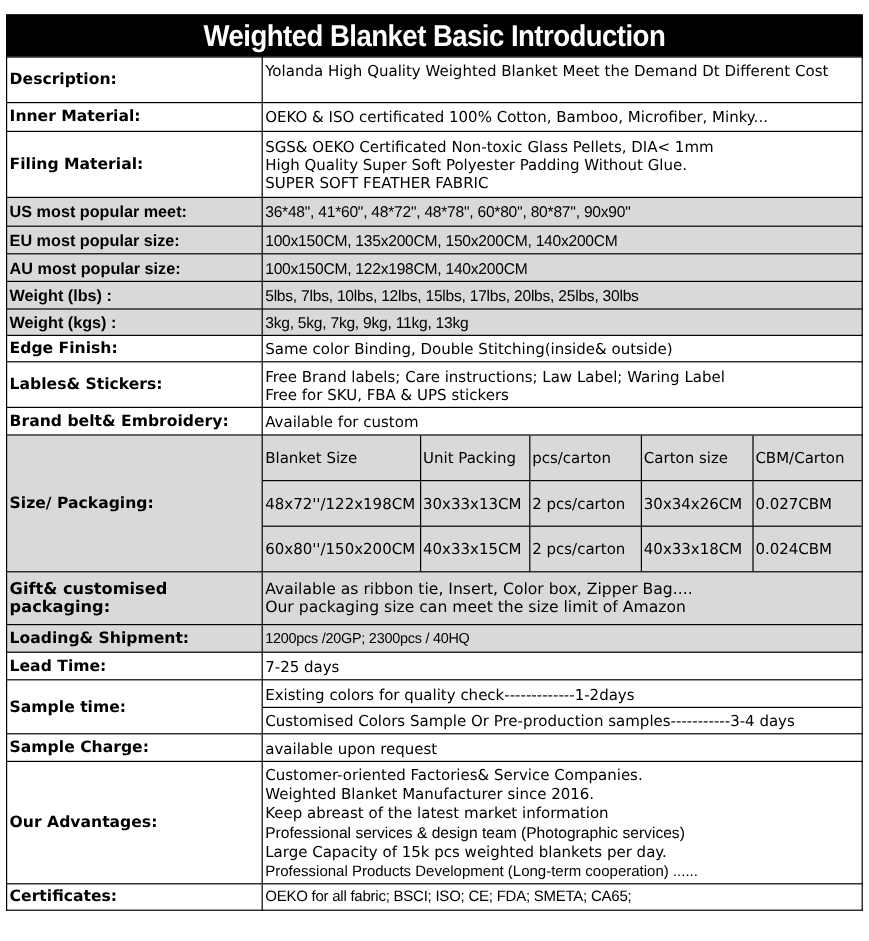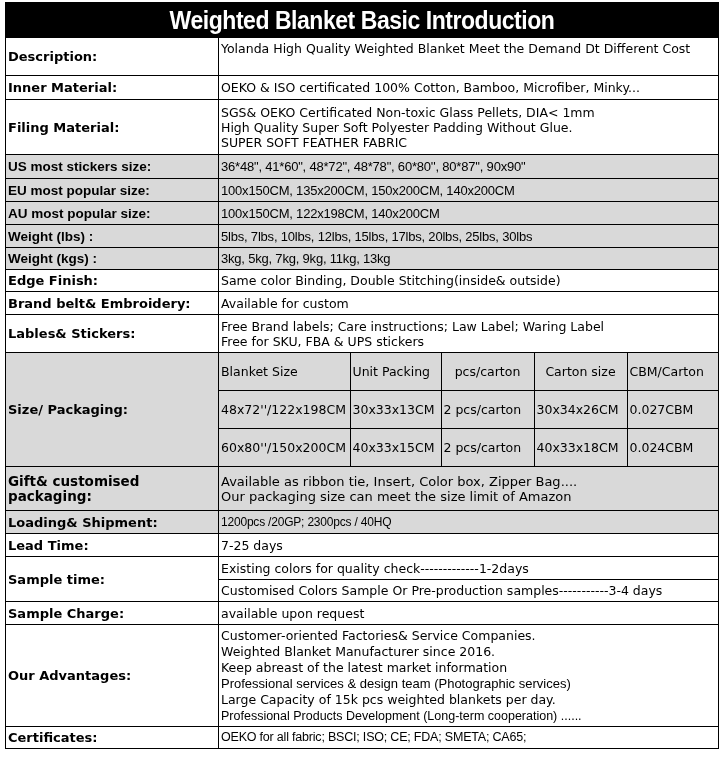--- a/index.html
+++ b/index.html
@@ -1,17 +1,17 @@
 <!DOCTYPE html>
 <html><head>
 <meta charset="utf-8">
 <style>
   html, body { margin:0; padding:0; background:#ffffff; }
   body { width:724px; height:784px; position:relative; overflow:hidden; font-family:"DejaVu Sans", sans-serif; color:#000; }
-  .sheet { position:absolute; left:5px; top:2px; width:714px; }
+  .sheet { position:absolute; left:5px; top:12px; width:714px; }
   .title { height:35px; background:#000; color:#fff; text-align:center; font-family:"Liberation Sans", sans-serif; font-weight:bold; font-size:25px; line-height:35px; letter-spacing:-0.5px; transform:scaleX(0.92); transform-origin:center; }
   .title-wrap { background:#000; height:35px; border:1px solid #000; box-sizing:border-box; overflow:hidden; }
   table { border-collapse:collapse; width:714px; table-layout:fixed; }
   td { border:1.5px solid #000; padding:0 2px; vertical-align:middle; font-size:12.5px; line-height:15px; }
   td.lbl { width:208px; font-weight:bold; font-size:13px;margin-left:20px; }
   td.lbl.arial { font-family:"Liberation Sans", sans-serif; font-size:13.5px; }
   td.val { font-size:12.5px; }
   td.val.arial { font-family:"Liberation Sans", sans-serif; font-size:13px; letter-spacing:-0.2px; }
   tr.gray td { background:#d9d9d9; }
   .inner { width:100%; border-collapse:collapse; table-layout:fixed; }
@@ -40,21 +40,21 @@
     </tr>
     <tr style="height:55px">
       <td class="lbl">Filing Material:</td>
       <td class="val">
         <span class="line">SGS&amp; OEKO Certificated Non-toxic Glass Pellets, DIA&lt; 1mm</span>
         <span class="line">High Quality Super Soft Polyester Padding Without Glue.</span>
         <span class="line">SUPER SOFT FEATHER FABRIC</span>
       </td>
     </tr>
     <tr class="gray" style="height:24px">
-      <td class="lbl arial">US most stickers size:</td>
+      <td class="lbl arial">US most popular meet:</td>
       <td class="val arial">36*48", 41*60", 48*72", 48*78", 60*80'',   80*87'',   90x90"</td>
     </tr>
     <tr class="gray" style="height:23px">
       <td class="lbl arial">EU most popular size:</td>
       <td class="val arial">100x150CM, 135x200CM, 150x200CM,  140x200CM</td>
     </tr>
     <tr class="gray" style="height:23px">
       <td class="lbl arial">AU most popular size:</td>
       <td class="val arial">100x150CM, 122x198CM, 140x200CM</td>
     </tr>
@@ -63,48 +63,48 @@
       <td class="val arial">5lbs, 7lbs, 10lbs, 12lbs, 15lbs, 17lbs, 20lbs, 25lbs, 30lbs</td>
     </tr>
     <tr class="gray" style="height:22px">
       <td class="lbl arial">Weight  (kgs)  :</td>
       <td class="val arial">3kg, 5kg, 7kg, 9kg, 11kg, 13kg</td>
     </tr>
     <tr style="height:22px">
       <td class="lbl">Edge Finish:</td>
       <td class="val">Same color Binding, Double Stitching(inside&amp; outside)</td>
     </tr>
-    <tr style="height:23px">
-      <td class="lbl">Brand belt&amp; Embroidery:</td>
-      <td class="val">Available for custom</td>
-    </tr>
     <tr style="height:38px">
       <td class="lbl">Lables&amp; Stickers:</td>
       <td class="val">
         <span class="line">Free Brand labels; Care instructions; Law Label; Waring Label</span>
         <span class="line">Free for SKU, FBA &amp; UPS stickers</span>
       </td>
+    </tr>
+    <tr style="height:23px">
+      <td class="lbl">Brand belt&amp; Embroidery:</td>
+      <td class="val">Available for custom</td>
     </tr>
     <tr class="gray">
       <td class="lbl">Size/ Packaging:</td>
       <td class="nest">
         <table class="inner">
           <colgroup>
                 <col style="width:131px">
                 <col style="width:91px">
                 <col style="width:93px">
                 <col style="width:93px">
                 <col>
               </colgroup>
           <tbody>
                 <tr style="height:37px">
             <td style="border-top:none;border-left:none">Blanket Size</td>
             <td style="border-top:none">Unit Packing</td>
-            <td style="border-top:none;text-align:center">pcs/carton</td>
-            <td style="border-top:none;text-align:center">Carton size</td>
+            <td style="border-top:none;text-align:left">pcs/carton</td>
+            <td style="border-top:none;text-align:left">Carton size</td>
             <td style="border-top:none;border-right:none">CBM/Carton</td>
           </tr>
           <tr style="height:38px">
             <td style="border-left:none">48x72''/122x198CM</td>
             <td>30x33x13CM</td>
             <td>2 pcs/carton</td>
             <td>30x34x26CM</td>
             <td style="border-right:none">0.027CBM</td>
           </tr>
           <tr style="height:38px">

